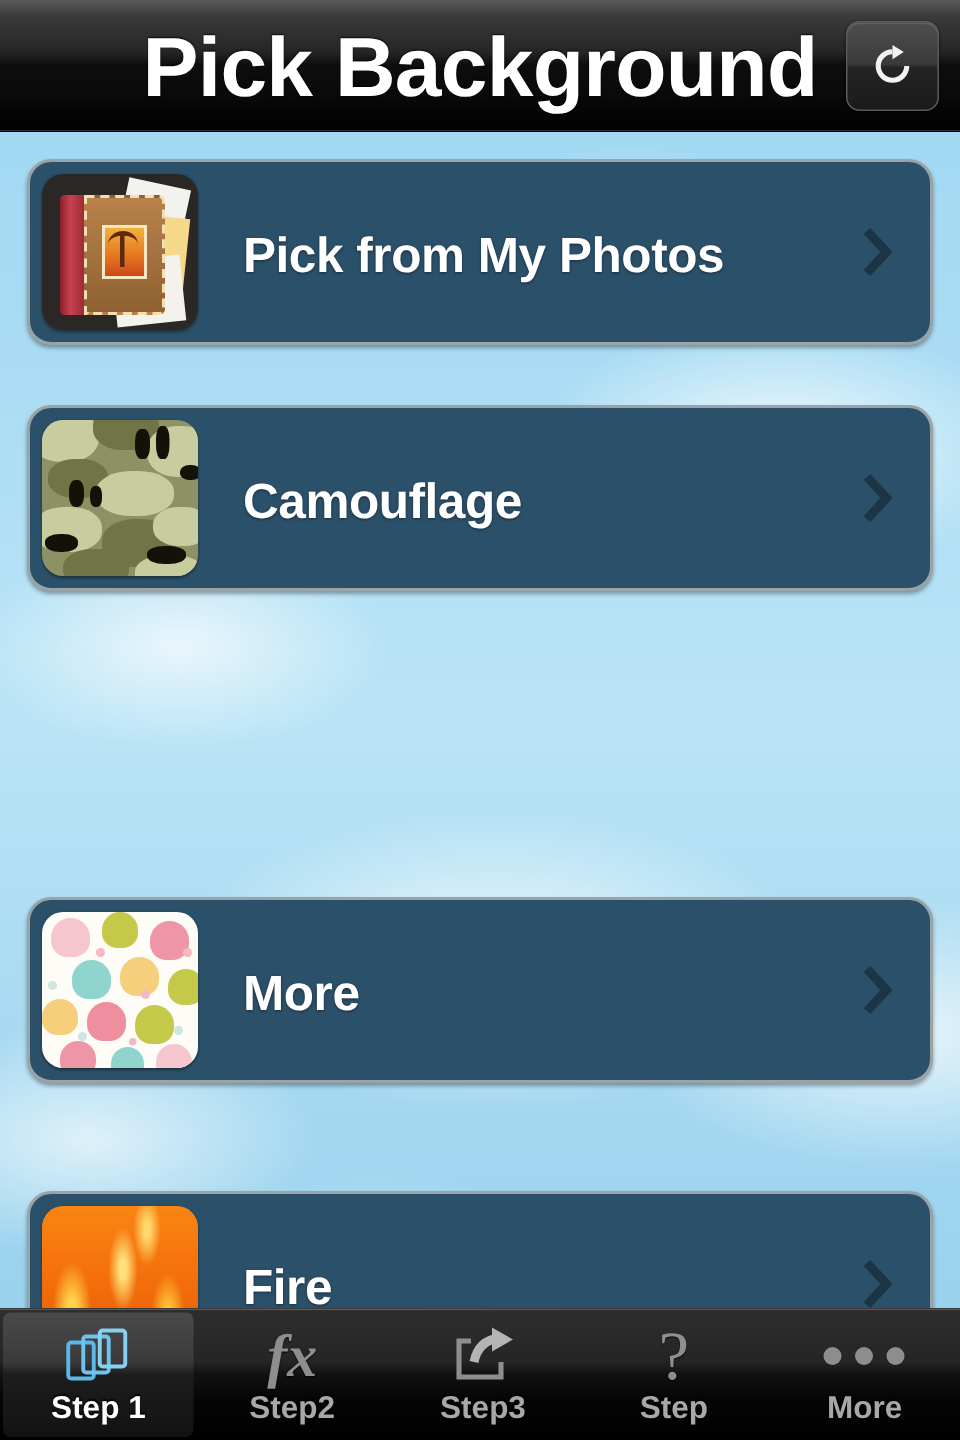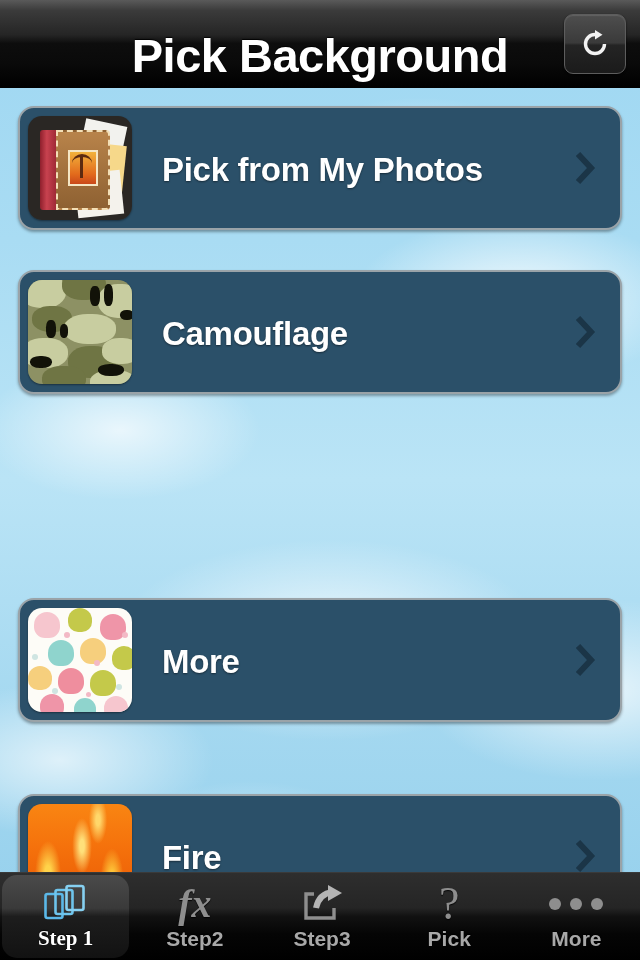--- a/index.html
+++ b/index.html
@@ -26,23 +26,23 @@
   }
 
   
   #header {
     position:absolute; left:0; top:0; width:640px; height:88px;
     background:linear-gradient(180deg,#5a5a5a 0%,#3b3b3b 12%,#252525 40%,#0d0d0d 50%,#0a0a0a 72%,#000 100%);
     border-bottom:1px solid #000;
     z-index:10;
   }
   #header-title {
-    position:absolute; left:0; top:11px; width:640px; height:88px;
+    position:absolute; left:0; top:0; width:640px; height:88px;
     display:flex; align-items:center; justify-content:center;
-    color:#fff; font-size:47px; font-weight:bold;
+    color:#fff; font-size:56px; font-weight:bold;
     letter-spacing:-.5px;
     text-shadow:0 -1px 1px rgba(0,0,0,.9);
   }
   #refresh-button {
     position:absolute; right:14px; top:14px; width:62px; height:60px;
     border-radius:9px;
     background:linear-gradient(180deg,#4e4e4e 0%,#3a3a3a 48%,#242424 52%,#1b1b1b 100%);
     border:1px solid #5d5d5d;
     box-shadow:0 1px 1px rgba(255,255,255,.12) inset, 0 1px 2px rgba(0,0,0,.8);
     display:flex; align-items:center; justify-content:center;
@@ -140,23 +140,22 @@
   }
   .tab {
     flex:1 1 0; position:relative;
     display:flex; flex-direction:column;
     align-items:center; justify-content:center;
     cursor:pointer;
     gap:2px;
   }
   .tab.active {
     background:linear-gradient(180deg,#4a4a4a 0%,#3a3a3a 40%,#1d1d1d 50%,#121212 100%);
-    border-radius:15px;
+    border-radius:5px;
     margin:2px;
-    font-family:Liberation Serif, serif;
   }
   .tab-icon { height:42px; display:flex; align-items:center; justify-content:flex-end; }
   .tab-label {
     font-size:21px; color:#a8a8a8; font-weight:bold;
     text-shadow:0 -1px 1px rgba(0,0,0,.9);
   }
   .tab.active .tab-label { color:#fff; }
   .fx-glyph {
     font-family:"Liberation Serif", serif;
     font-style:italic; font-size:40px; font-weight:bold;
@@ -307,21 +306,21 @@
         <polygon points="28,1 42,9 28,17" fill="#b4b4b4"></polygon>
       </svg>
     </div>
     <div class="tab-label">Step3</div>
   </div>
 
   <div class="tab">
     <div class="tab-icon">
       <span class="q-glyph">?</span>
     </div>
-    <div class="tab-label">Pick</div>
+    <div class="tab-label">Step</div>
   </div>
 
   <div class="tab">
     <div class="tab-icon">
       <div class="dots">
           <span></span>
           <span></span>
           <span></span>
         </div>
     </div>

